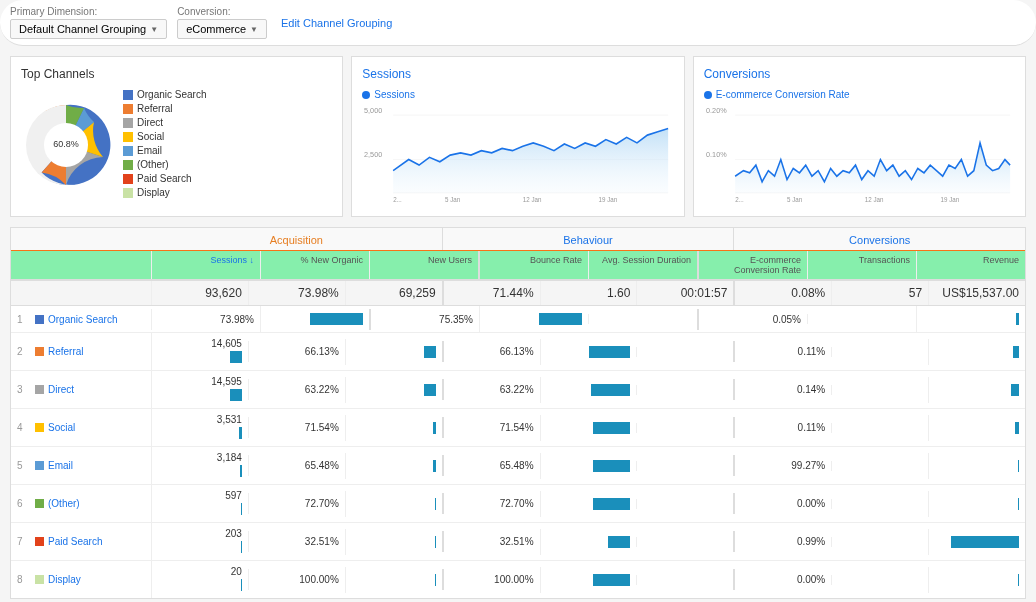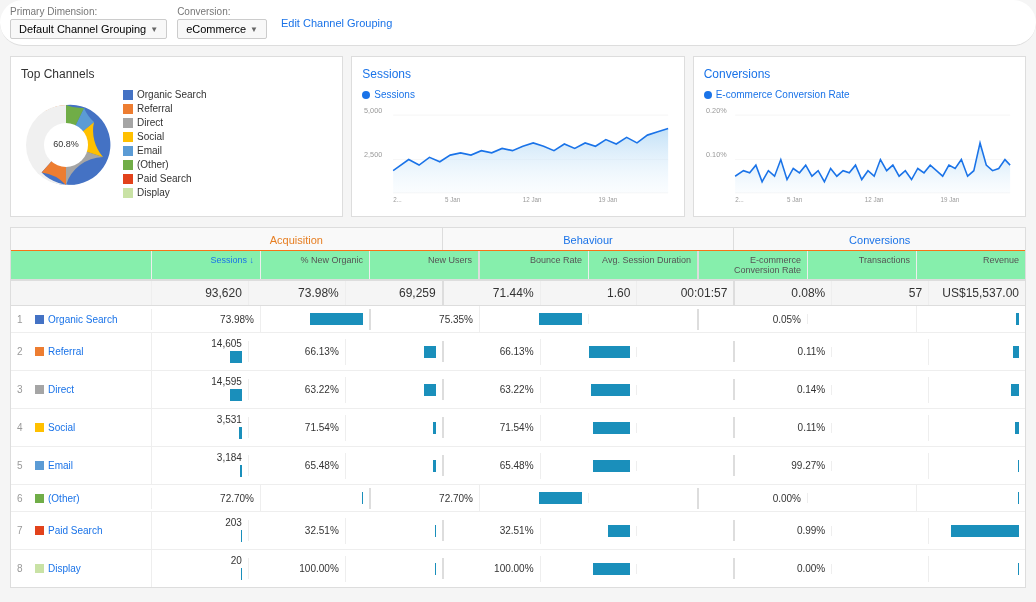--- a/index.html
+++ b/index.html
@@ -467,20 +467,24 @@
     </div>
   </div>
       </div>
       <div class="data-row">
         <div class="row-name">
     <span class="row-num">6</span>
     <span class="row-color-dot" style="background:#70ad47"></span>
     <a class="row-link" href="#">(Other)</a>
   </div>
         <div class="row-cells">
+    <div class="row-cell">
+      597
+      <div style="margin-top:2px;"><div class="bar" style="width:1%"></div></div>
+    </div>
     <div class="row-cell">72.70%</div>
     <div class="row-cell">
       <div style="margin-top:2px;"><div class="bar" style="width:1%"></div></div>
     </div>
     <div class="row-cell section-divider">72.70%</div>
     <div class="row-cell">
       <div style="margin-top:2px;"><div class="bar" style="width:45%"></div></div>
     </div>
     <div class="row-cell"></div>
     <div class="row-cell section-divider">0.00%</div>

